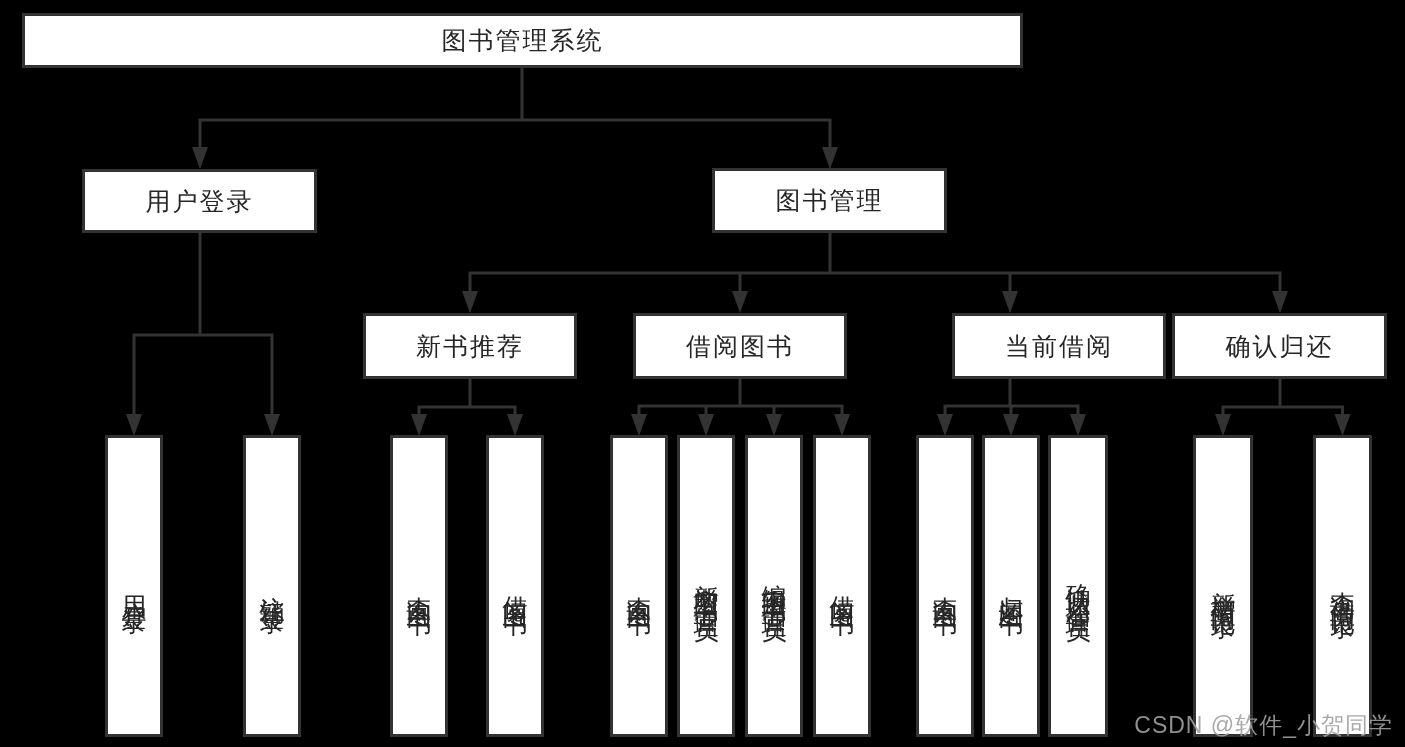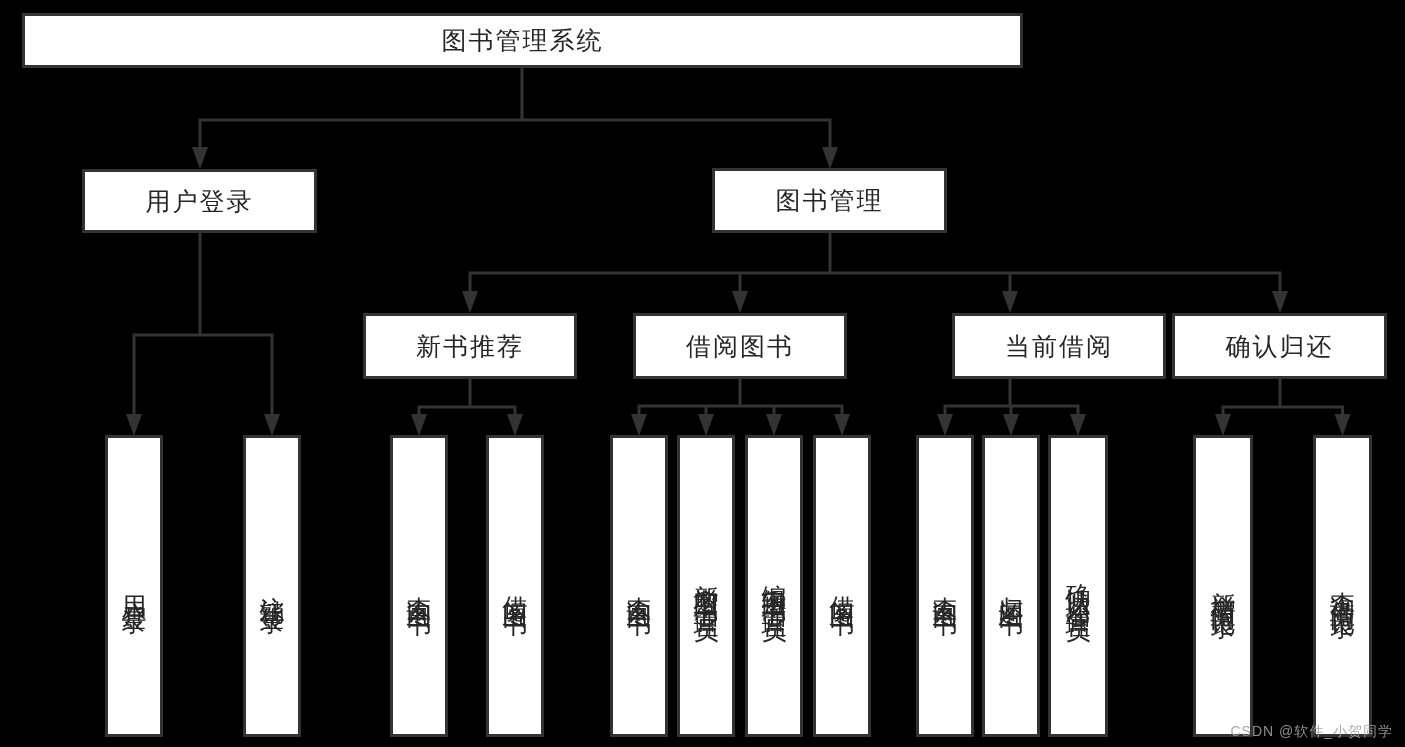--- a/index.html
+++ b/index.html
@@ -68,21 +68,21 @@
   .lf-d1 { left: 916px; }
   .lf-d2 { left: 982px; }
   .lf-d3 { left: 1048px; width: 60px; }
   .lf-e1 { left: 1193px; width: 60px; }
   .lf-e2 { left: 1313px; width: 59px; }
 
   .watermark {
     position: absolute;
     right: 12px;
     bottom: 6px;
-    font-size: 14px;
+    font-size: 23px;
     letter-spacing: 1px;
     color: rgba(158,158,158,0.9);
     white-space: nowrap;
     z-index: 5;
   }
   svg .wire { stroke: #333333; stroke-width: 3; fill: none; }
   svg .head { fill: #333333; stroke: none; }
 </style>
 </head>
 <body>

